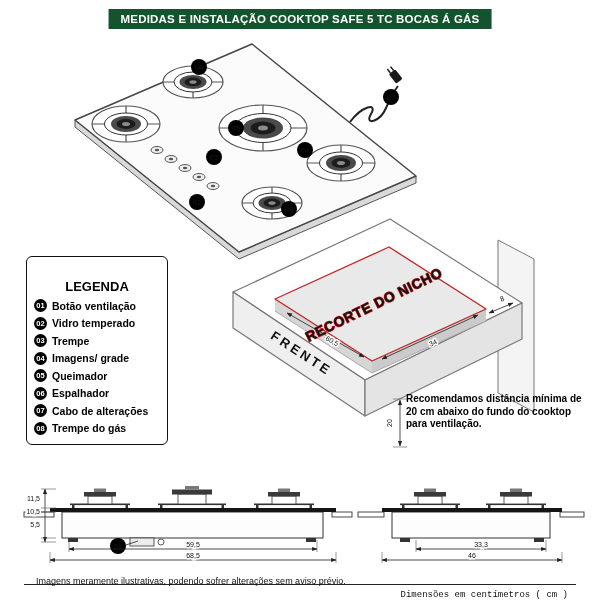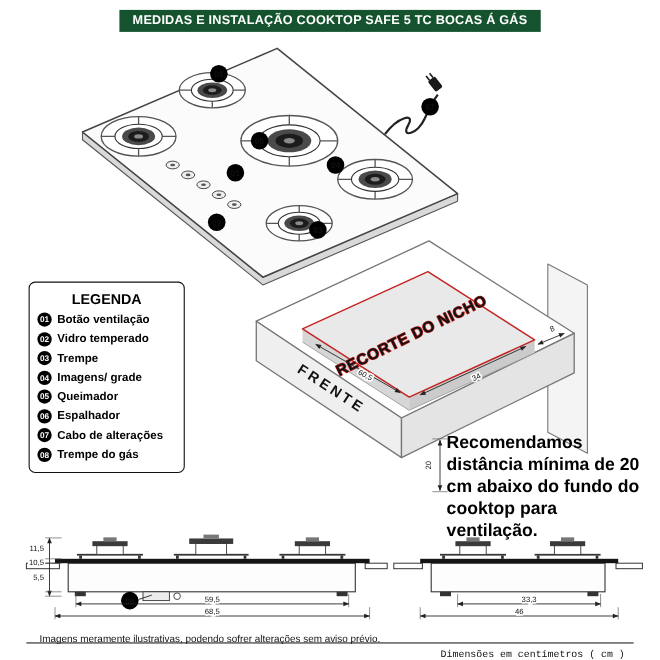--- a/index.html
+++ b/index.html
@@ -3,27 +3,27 @@
 <meta charset="utf-8">
 <style>
   * { margin:0; padding:0; box-sizing:border-box; }
   html,body { width:600px; height:600px; }
   body { background:#fff; font-family:"Liberation Sans", sans-serif; position:relative; overflow:hidden; }
   .page { position:absolute; inset:0; background:#fff; }
   svg.art { position:absolute; top:0; left:0; }
   .banner { position:absolute; top:9px; left:50%; transform:translateX(-50%); background:#14532d; color:#fff;
             font-weight:bold; font-size:11.5px; letter-spacing:.2px; padding:4px 12px; white-space:nowrap; }
   .legend { position:absolute; left:26px; top:256px; width:142px; background:#fff; border:1.6px solid #111;
-            border-radius:6px; padding:7px 7px 5px; }
+            border-radius:6px; padding:22px 7px 5px; }
   .legend-title { text-align:center; font-weight:bold; font-size:13px; margin-bottom:5px; }
   .legend-row { display:flex; align-items:center; gap:5px; margin:4.5px 0; }
   .badge { width:13px; height:13px; border-radius:50%; background:#000; color:#fff; font-size:7.5px; font-weight:bold;
            display:flex; align-items:center; justify-content:center; flex:0 0 13px; }
   .legend-label { font-size:10.5px; font-weight:bold; white-space:nowrap; }
-  .vent-note { position:absolute; left:406px; top:393px; width:182px; font-size:16px; font-weight:bold; line-height:1.25; }
+  .vent-note { position:absolute; left:406px; top:393px; width:182px; font-size:10px; font-weight:bold; line-height:1.25; }
   .footer-line { position:absolute; left:24px; right:24px; top:584px; border-top:1.5px solid #222; }
   .footer-left  { position:absolute; left:36px;  top:576px; font-size:9px; color:#111; }
   .footer-right { position:absolute; right:32px; top:590px; font-size:9px; color:#111;font-family:Liberation Mono, monospace; }
 
   .art text { font-family:"Liberation Sans", sans-serif; fill:#111; }
   .dim { font-size:7px; fill:#111; }
   .halo { paint-order:stroke; stroke:#fff; stroke-width:3px; }
   .badge-txt { font-size:7.5px; font-weight:bold; fill:#fff; text-anchor:middle; }
   .recorte { font-size:14px; font-weight:bold; letter-spacing:.5px; fill:#fff; stroke:#c42222; stroke-width:1.2px; paint-order:stroke; }
   .frente  { font-size:13px; font-weight:bold; letter-spacing:3px; fill:#9b9b9b; }

